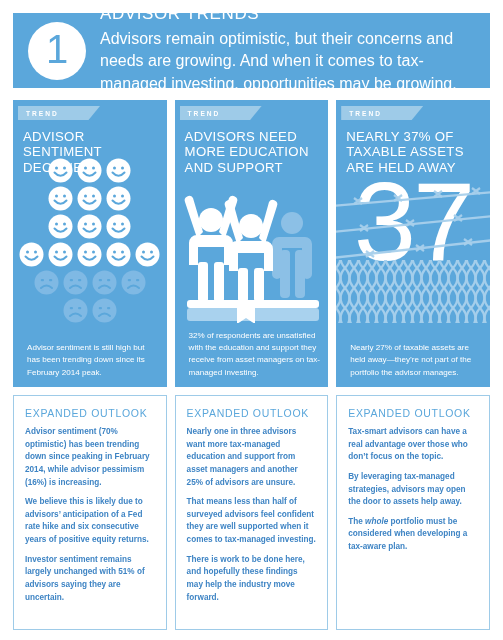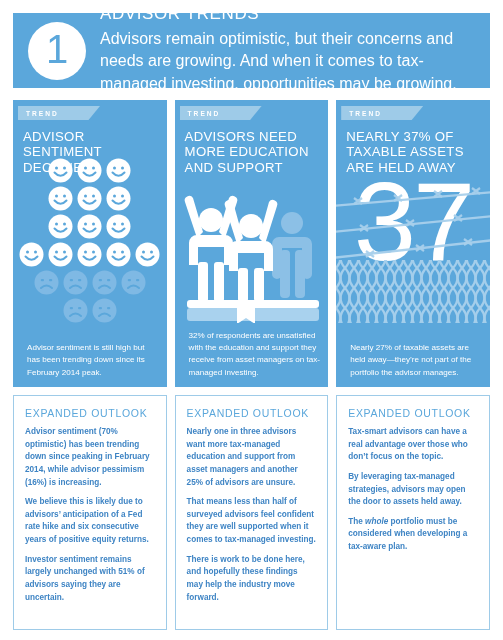--- a/index.html
+++ b/index.html
@@ -439,19 +439,19 @@
             </g>
           </svg>
         </div>
 
         <div class="card-note">Nearly 27% of taxable assets are held away—they’re not part of the portfolio the advisor manages.</div>
       </div>
 
       <div class="card-bottom">
         <div class="outlook-title">EXPANDED OUTLOOK</div>
         <p class="outlook-p">Tax-smart advisors can have a real advantage over those who don’t focus on the topic.</p>
-        <p class="outlook-p">By leveraging tax-managed strategies, advisors may open the door to assets held away.</p>
+        <p class="outlook-p">By leveraging tax-managed strategies, advisors may open the door to assets help away.</p>
         <p class="outlook-p" id="emph-para">The <em>whole</em> portfolio must be considered when developing a tax-aware plan.</p>
       </div>
     </div>
 
   </div>
 </div>
 
 </body></html>

